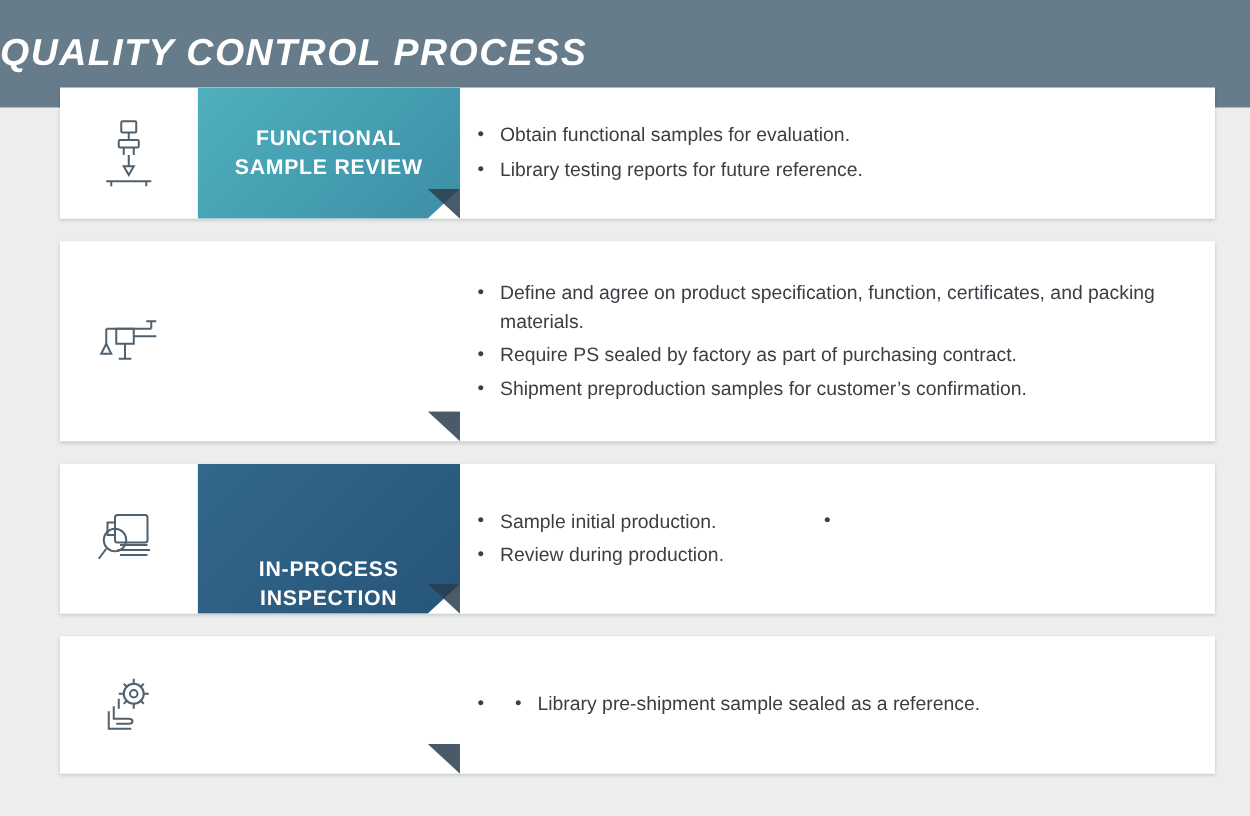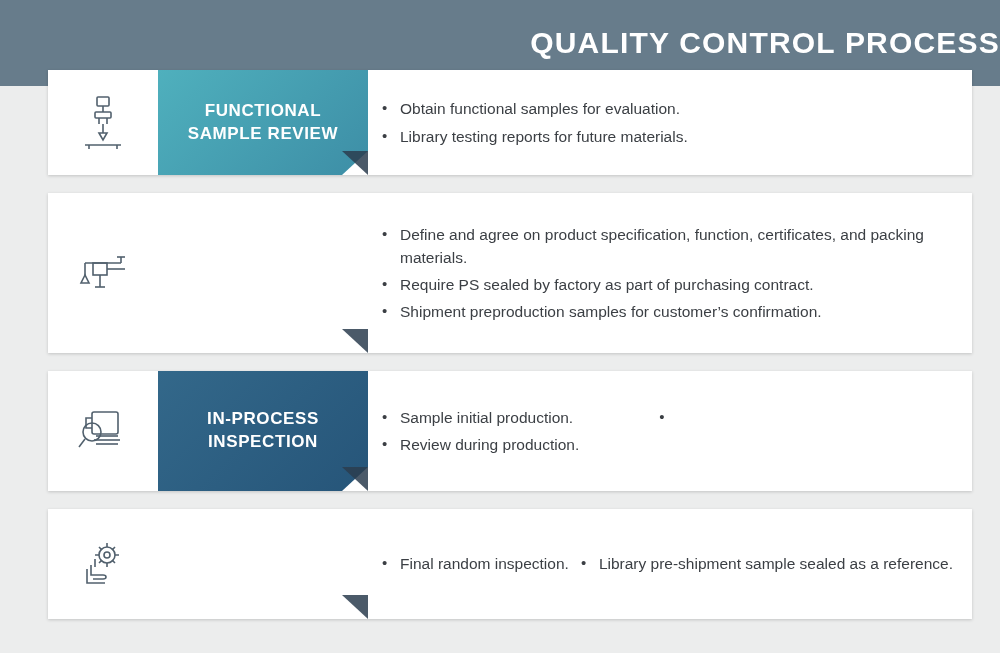--- a/index.html
+++ b/index.html
@@ -23,21 +23,22 @@
   
   .header {
     position: absolute;
     left: 0;
     top: 0;
     width: 1000px;
     height: 86px;
     background: #677c8b;
     display: flex;
     align-items: center;
-    justify-content: flex-end;
+    justify-content: flex-start;
+    font-style: italic;
   }
   .header-title {
     color: #ffffff;
     font-size: 30px;
     font-weight: bold;
     letter-spacing: 1.2px;
     text-transform: uppercase;
     font-family: "Liberation Sans", sans-serif;
   }
 
@@ -203,21 +204,21 @@
         <div class="notch" style="top:81px;"></div>
 
         <div class="content">
           <div class="bullets">
             <div class="bullet">
               <span class="dot">•</span>
               <span class="txt">Obtain functional samples for evaluation.</span>
             </div>
             <div class="bullet">
               <span class="dot">•</span>
-              <span class="txt">Library testing reports for future materials.</span>
+              <span class="txt">Library testing reports for future reference.</span>
             </div>
           </div>
         </div>
       </div>
     </div>
 
     <div class="spacer"></div>
 
     <div class="row r1">
       <div class="row-inner">
@@ -273,21 +274,21 @@
               <path d="M20 16 L14 16 L14 26 L20 26"></path>
               <path d="M24 34 L46 34"></path>
               <path d="M22 38 L48 38"></path>
               <path d="M24 42 L46 42"></path>
               <circle cx="20" cy="30" r="9"></circle>
               <line x1="13" y1="37" x2="7" y2="45"></line>
             </svg>
           </span>
         </div>
 
-        <div class="label-box" style="background: linear-gradient(135deg,#33688a,#265579);">
+        <div class="label-box" style="background: linear-gradient(135deg,#33688a,#265579); align-items: flex-end;">
           <div class="label-text">In-Process Inspection</div>
         </div>
         <div class="notch" style="top:96px;"></div>
 
         <div class="content">
           <div class="bullets two-col">
             <div class="bullet">
               <span class="dot">•</span>
               <span class="txt">Sample initial production.</span>
             </div>
@@ -321,21 +322,20 @@
             </svg>
           </span>
         </div>
 
         <div class="notch" style="top:86px;"></div>
 
         <div class="content">
           <div class="bullets">
             <div class="bullet">
               <span class="dot">•</span>
-              <span class="txt">Final random inspection.</span>
             </div>
             <div class="bullet">
               <span class="dot">•</span>
               <span class="txt">Library pre-shipment sample sealed as a reference.</span>
             </div>
           </div>
         </div>
       </div>
     </div>
 

